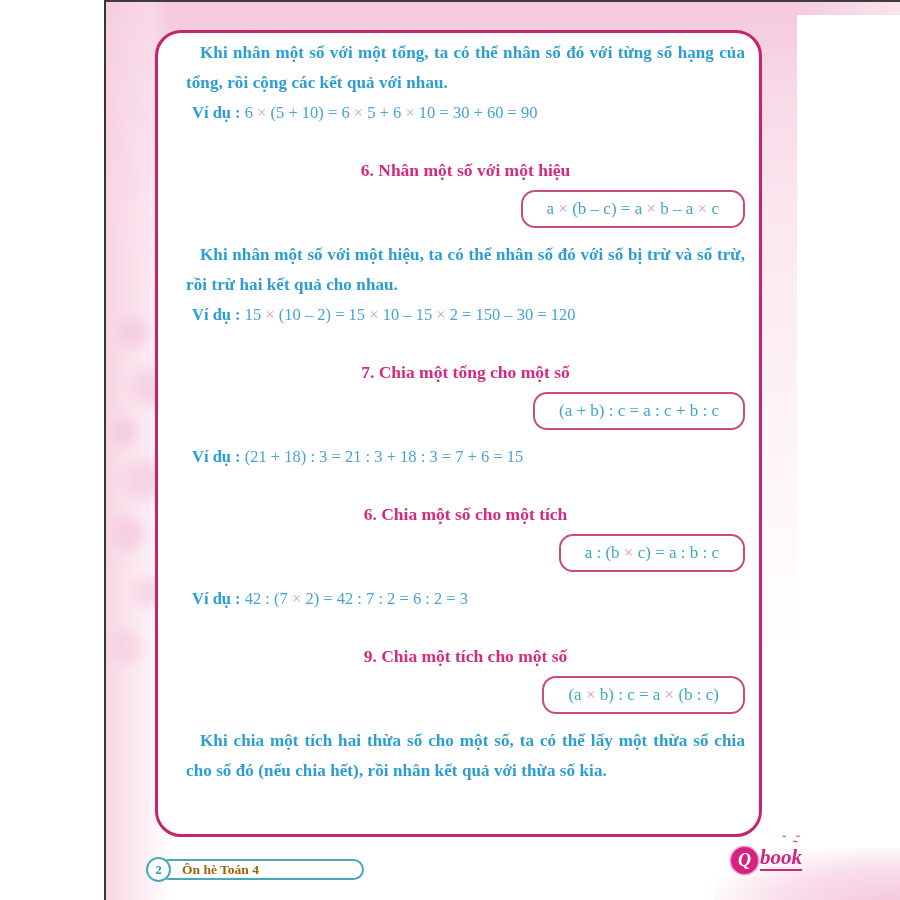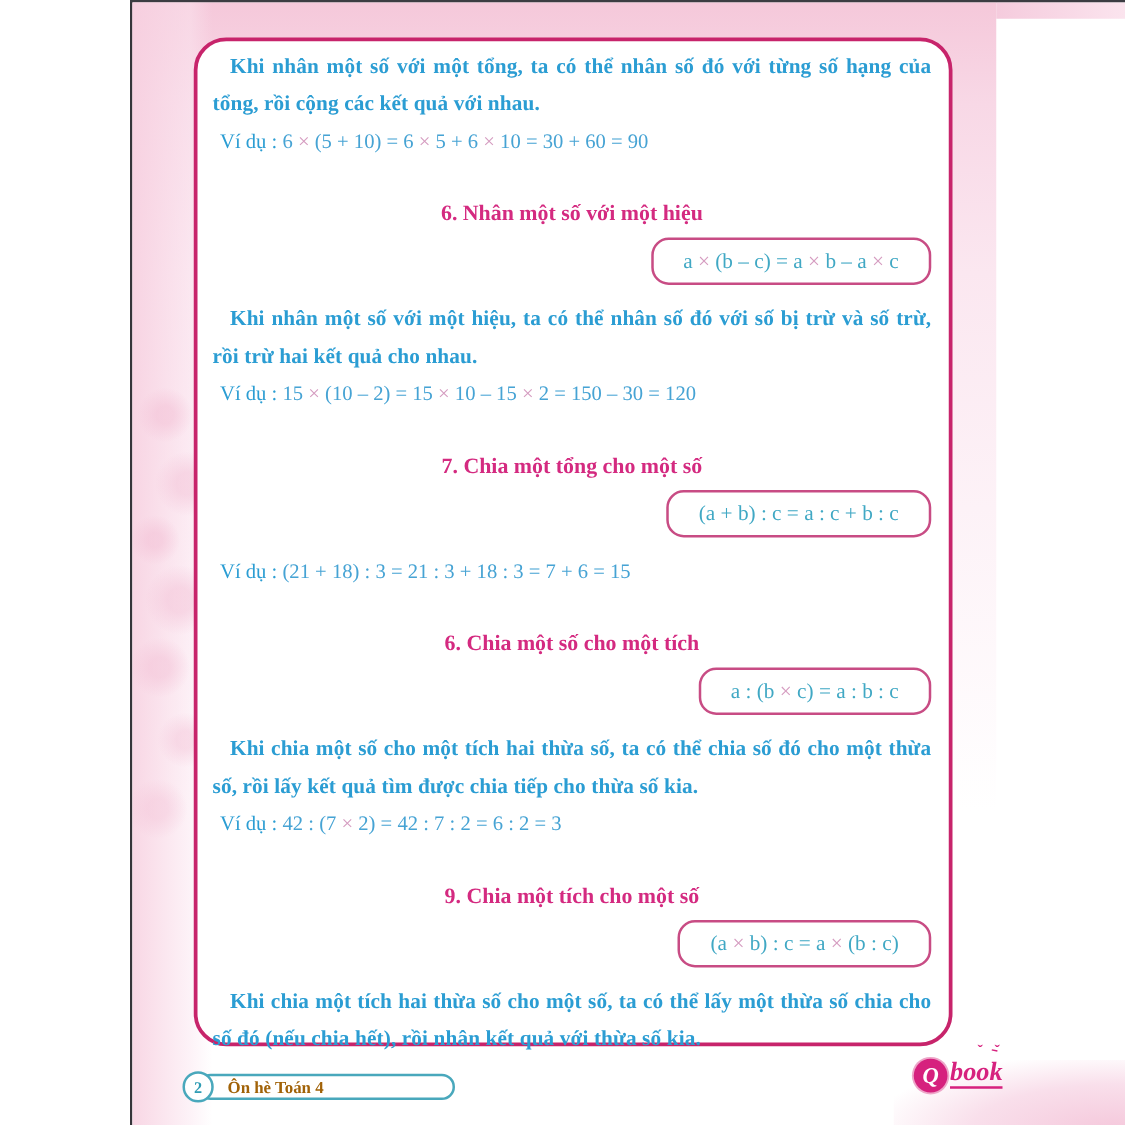--- a/index.html
+++ b/index.html
@@ -30,28 +30,28 @@
       linear-gradient(180deg, #f5c8da 0%, #f8d8e6 9%, #fbe7f0 24%, #fdf2f7 45%, #ffffff 72%);
   }
   
   .corner-blob { position:absolute; right:0; bottom:0; width:185px; height:52px;
     background:radial-gradient(ellipse at 95% 105%, #f5c9dc 0%, #f9dfeb 45%, rgba(255,255,255,0) 78%); }
 
   
   .content-box {
     position:absolute; left:155px; top:30px; width:607px; height:807px;
     background:#ffffff; border:3px solid #c7246b; border-radius:26px;
-    padding:5px 14px 0 12px;
+    padding:5px 14px 0 28px;
   }
   .body-text {
     margin:0; color:#2b9dd3; font-weight:bold; font-size:17px; line-height:30px;
     text-align:justify; text-indent:14px; letter-spacing:.1px;
   }
   .example-line { margin:0; font-size:16.5px; line-height:30px; padding-left:6px; white-space:nowrap; }
-  .example-label { color:#2b9dd3; font-weight:normal; }
+  .example-label { color:#2b9dd3; font-weight:bold; }
   .math { color:#46a3d4; font-weight:normal; }
   .section-title { margin:27px 0 0 0; color:#d42a80; font-weight:bold; font-size:17.5px; line-height:30px;text-align:center; }
   .formula-wrap { margin:5px 0 12px 0; text-align:right; }
   .formula-box {
     display:inline-block; border:2.5px solid #c84c84; border-radius:14px;
     padding:5px 24px; background:#fff;
     color:#40a8c4; font-size:17px; line-height:24px; white-space:nowrap;
   }
   .op { color:#d59cc0; }
 
@@ -107,21 +107,20 @@
   <h3 class="section-title">7. Chia một tổng cho một số</h3>
   <div class="formula-wrap">
     <span class="formula-box mathify">(a + b) : c = a : c + b : c</span>
   </div>
   <p class="example-line"><span class="example-label">Ví dụ :</span> <span class="math mathify">(21 + 18) : 3 = 21 : 3 + 18 : 3 = 7 + 6 = 15</span></p>
 
   <h3 class="section-title">6. Chia một số cho một tích</h3>
   <div class="formula-wrap">
     <span class="formula-box mathify">a : (b <span class="op">×</span> c) = a : b : c</span>
   </div>
-  <p class="body-text">Khi chia một số cho một tích hai thừa số, ta có thể chia số đó cho một thừa số, rồi lấy kết quả tìm được chia tiếp cho thừa số kia.</p>
   <p class="example-line"><span class="example-label">Ví dụ :</span> <span class="math mathify">42 : (7 <span class="op">×</span> 2) = 42 : 7 : 2 = 6 : 2 = 3</span></p>
 
   <h3 class="section-title">9. Chia một tích cho một số</h3>
   <div class="formula-wrap">
     <span class="formula-box mathify">(a <span class="op">×</span> b) : c = a <span class="op">×</span> (b : c)</span>
   </div>
   <p class="body-text">Khi chia một tích hai thừa số cho một số, ta có thể lấy một thừa số chia cho số đó (nếu chia hết), rồi nhân kết quả với thừa số kia.</p>
 
 </div>
 

